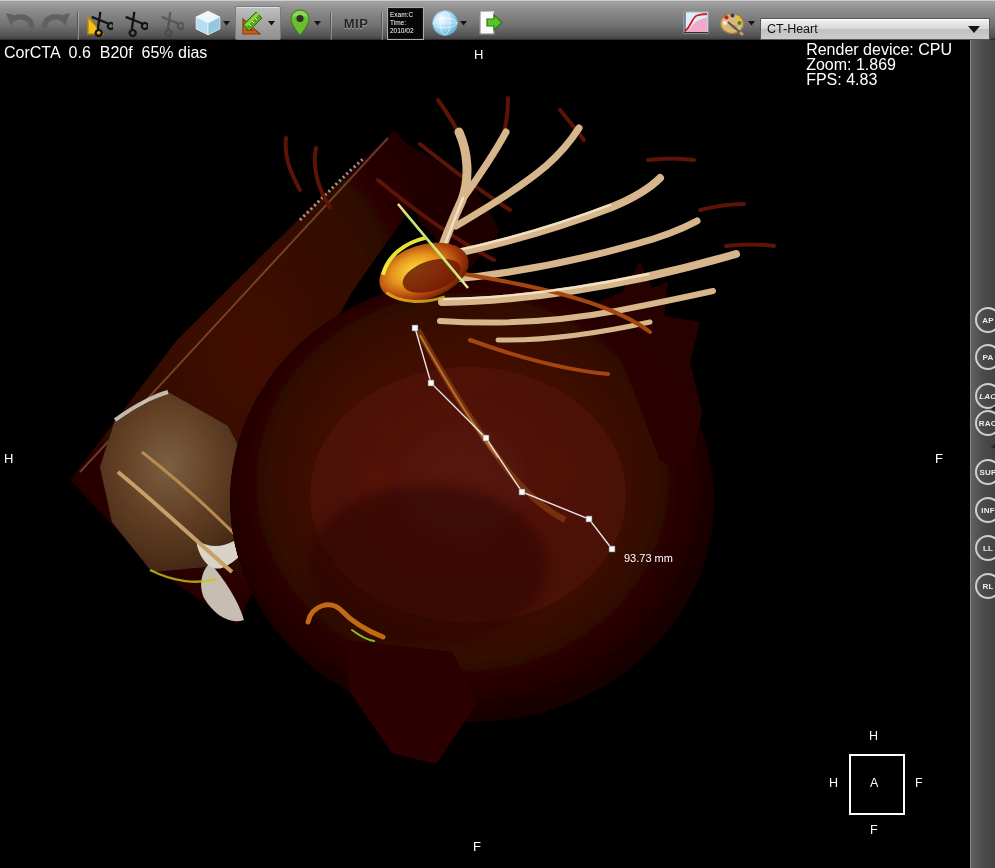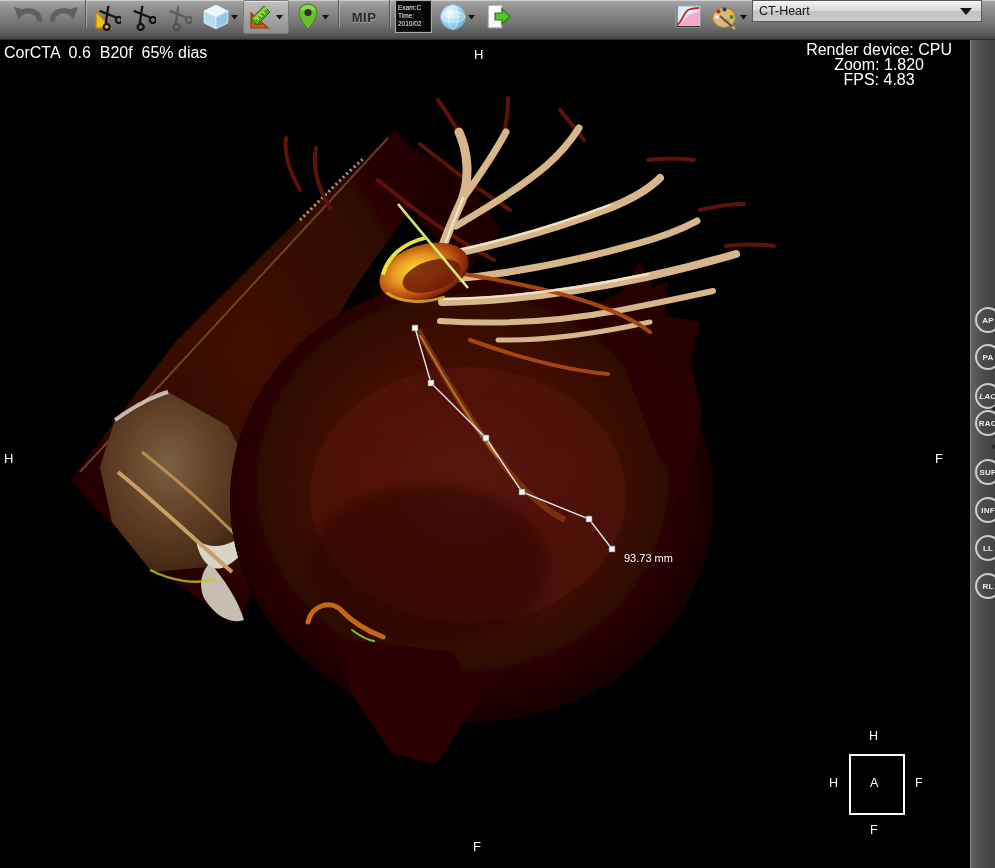--- a/index.html
+++ b/index.html
@@ -3,21 +3,21 @@
 <meta charset="utf-8">
 <style>
   * { margin:0; padding:0; box-sizing:border-box; }
   html,body { background:#000; }
   body { font-family:"Liberation Sans", sans-serif; }
   .app { position:relative; width:995px; height:868px; overflow:hidden; background:#000; }
 
   
   .toolbar {
     position:absolute; left:0; top:0; width:995px; height:40px;
-    display:flex; align-items:flex-start; padding:0 10px;
+    display:flex; align-items:flex-end; padding:0 2px;
     background:linear-gradient(#a6a6a6, #8f8f8f 22%, #727272 62%, #535353 90%, #3c3c3c);
     box-shadow:inset 0 1px 0 rgba(255,255,255,.45), inset 0 -1px 0 #2c2c2c;
   }
   .tbtn { height:34px; min-width:36px; display:flex; align-items:center; justify-content:center;
           border:1px solid transparent; border-radius:2px; }
   .tbtn.wide { min-width:46px; }
   .tbtn.active { background:linear-gradient(#c0c0c0,#a8a8a8 45%,#909090);
                  border:1px solid #7a7a7a; box-shadow:inset 0 1px 0 rgba(255,255,255,.55); }
   .vsep { width:1px; height:28px; background:#565656; box-shadow:1px 0 0 rgba(255,255,255,.3); margin:0 3px; }
   .miptxt { font-size:13px; font-weight:bold; color:#242424; text-shadow:0 1px 1px rgba(255,255,255,.45); letter-spacing:.5px; }
@@ -31,21 +31,21 @@
   .combo > span.val { display:block; font-size:12.5px; color:#111; line-height:20px; padding-left:6px; }
   .combo-arrow { position:absolute; right:9px; top:7px; width:0; height:0;
                  border-left:6px solid transparent; border-right:6px solid transparent; border-top:7px solid #141414; }
 
   
   .viewport { position:absolute; left:0; top:40px; width:958px; height:828px; background:#000; cursor:crosshair; }
   .render, .measure-svg { position:absolute; left:0; top:0; }
 
   .ov { position:absolute; color:#fff; font-size:16px; }
   .ov.tl { left:4px; top:4px; white-space:pre; }
-  .ov.tr { right:6px; top:2px; text-align:center; line-height:15px; }
+  .ov.tr { right:6px; top:2px; text-align:left; line-height:15px; }
   .axis { position:absolute; color:#fff; font-size:13px; }
   .measure-svg text { font:11px "Liberation Sans", sans-serif; fill:#fff; }
 
   
   .ocube { position:absolute; left:820px; top:688px; width:120px; height:112px; color:#fff; font-size:12.5px; }
   .ocube .sq { position:absolute; left:29px; top:26px; width:56px; height:61px; border:2px solid #fff; }
   .ocube span { position:absolute; }
 
   
   .side { position:absolute; left:958px; top:40px; width:37px; height:828px;
@@ -360,21 +360,21 @@
         <rect x="428" y="340" width="6" height="6" fill="#fafafa" stroke="#666" stroke-width="0.6"></rect>
         <rect x="483" y="395" width="6" height="6" fill="#fafafa" stroke="#666" stroke-width="0.6"></rect>
         <rect x="519" y="449" width="6" height="6" fill="#fafafa" stroke="#666" stroke-width="0.6"></rect>
         <rect x="586" y="476" width="6" height="6" fill="#fafafa" stroke="#666" stroke-width="0.6"></rect>
         <rect x="609" y="506" width="6" height="6" fill="#fafafa" stroke="#666" stroke-width="0.6"></rect>
       </svg>
 
     <div class="ov tl">CorCTA  0.6  B20f  65% dias</div>
     <div class="ov tr">
       <div>Render device: CPU</div>
-      <div>Zoom: 1.820</div>
+      <div>Zoom: 1.869</div>
       <div>FPS: 4.83</div>
     </div>
 
     <div class="axis" style="left:474px; top:7px;">H</div>
     <div class="axis" style="left:4px;   top:411px;">H</div>
     <div class="axis" style="left:935px; top:411px;">F</div>
     <div class="axis" style="left:473px; top:799px;">F</div>
 
     <div class="ocube">
       <div class="sq"></div>

